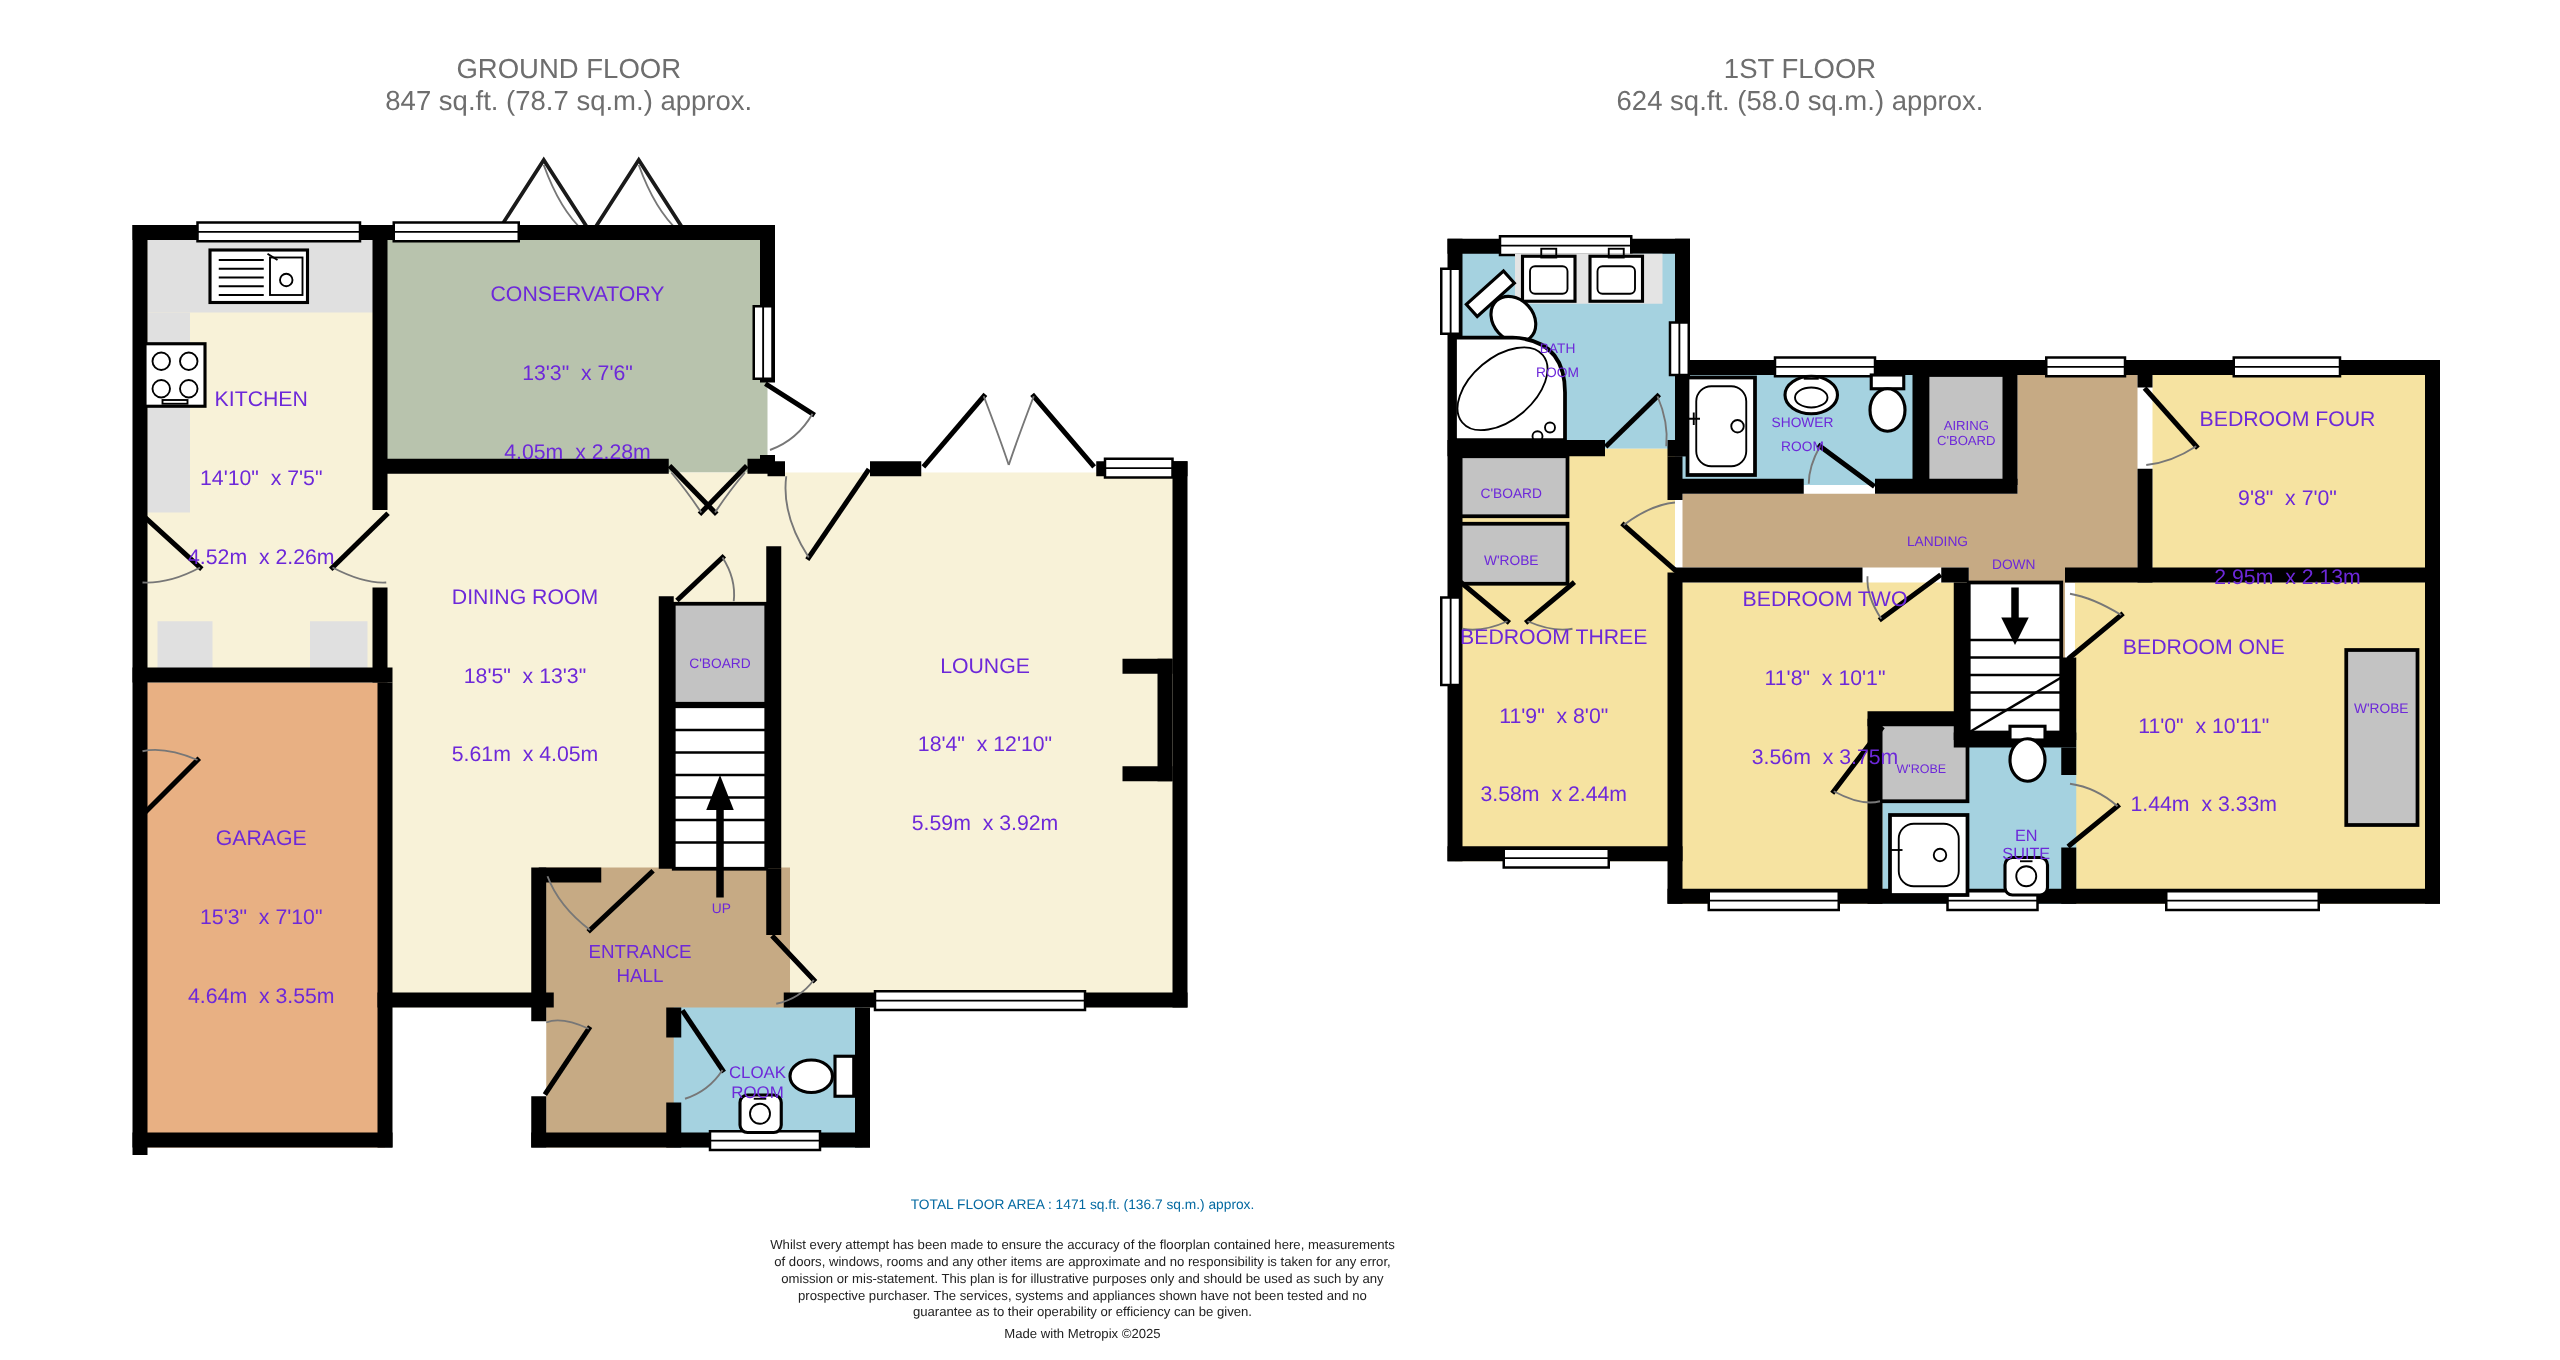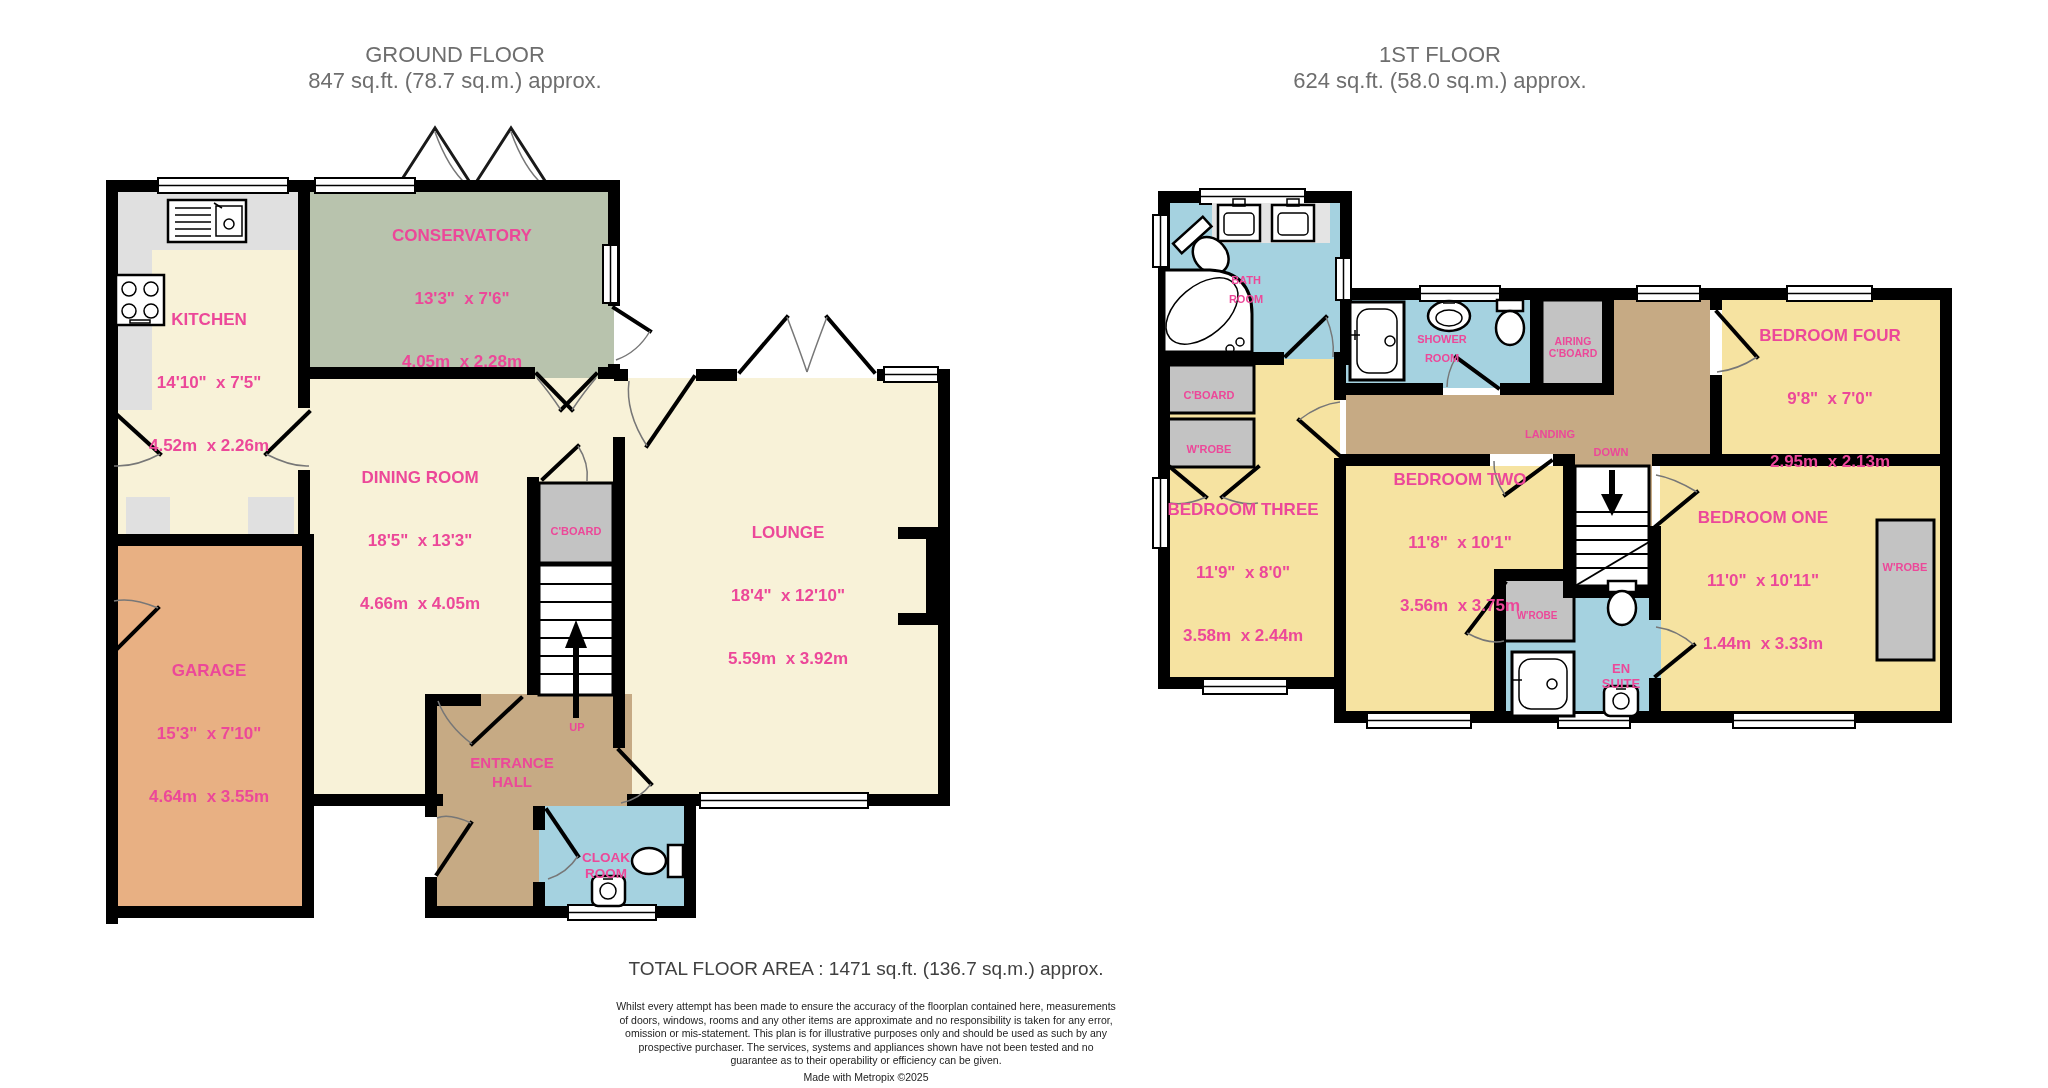--- a/index.html
+++ b/index.html
@@ -19,35 +19,35 @@
   .wl{stroke:#000;stroke-width:1.5;}
   .arc{fill:none;stroke:#777;stroke-width:1.5;}
   .leaf{fill:none;stroke:#000;stroke-width:4;stroke-linecap:square;}
   .gable{fill:none;stroke:#1a1a1a;stroke-width:3;stroke-linejoin:miter;}
   .stair{fill:#fff;stroke:#000;stroke-width:3;}
   .tread{stroke:#000;stroke-width:2;fill:none;}
   .fix{fill:#fff;stroke:#000;stroke-width:2.5;}
   .fix3{fill:#fff;stroke:#000;stroke-width:3;}
   .fix2{fill:none;stroke:#000;stroke-width:1.5;}
   .lbl{position:absolute;transform:translate(-50%,-50%);text-align:center;
-       color:#ec4899;font-weight:bold;white-space:pre-wrap;z-index:5;}
+       color:#6d28d9;font-weight:normal;white-space:pre-wrap;z-index:5;}
   .lbl div{white-space:pre-wrap;}
   .lbl-lg{font-size:17px;line-height:21px;}
   .lbl-md{font-size:11px;line-height:19px;}
   .lbl-hall{font-size:15px;line-height:19px;}
   .lbl-sm{font-size:13.5px;line-height:16px;}
   .lbl-es{font-size:13px;line-height:15px;}
   .lbl-xs{font-size:11px;line-height:13px;}
   .lbl-xxs{font-size:10.5px;line-height:12px;}
   .lbl-w2{font-size:10px;line-height:12px;}
   .floor-header{position:absolute;transform:translateX(-50%);text-align:center;
        color:#6e6e6e;font-size:22px;line-height:26px;z-index:5;}
   .footer{position:absolute;left:866px;top:958px;transform:translateX(-50%);
        text-align:center;z-index:5;}
-  .footer .total{color:#404040;font-size:19px;margin-bottom:14px;}
+  .footer .total{color:#0369a1;font-size:11px;margin-bottom:14px;}
   .footer .disc{color:#222;font-size:10.5px;line-height:13.5px;width:500px;margin-top:20px;}
   .footer .credit{color:#222;font-size:10.5px;margin-top:3px;}
 </style>
 </head>
 <body>
 
 <svg id="plan-svg" width="2048" height="1088" viewBox="0 0 2048 1088">
 
   <g>
 
@@ -362,21 +362,21 @@
   <div>4.52m  x 2.26m</div>
 </div>
 <div class="lbl lbl-lg" style="left:462px;top:288px">
   <div>CONSERVATORY</div>
   <div>13'3"  x 7'6"</div>
   <div>4.05m  x 2.28m</div>
 </div>
 <div class="lbl lbl-lg" style="left:420px;top:530px">
   <div>DINING ROOM</div>
   <div>18'5"  x 13'3"</div>
-  <div>4.66m  x 4.05m</div>
+  <div>5.61m  x 4.05m</div>
 </div>
 <div class="lbl lbl-lg" style="left:788px;top:585px">
   <div>LOUNGE</div>
   <div>18'4"  x 12'10"</div>
   <div>5.59m  x 3.92m</div>
 </div>
 <div class="lbl lbl-lg" style="left:209px;top:723px">
   <div>GARAGE</div>
   <div>15'3"  x 7'10"</div>
   <div>4.64m  x 3.55m</div>

